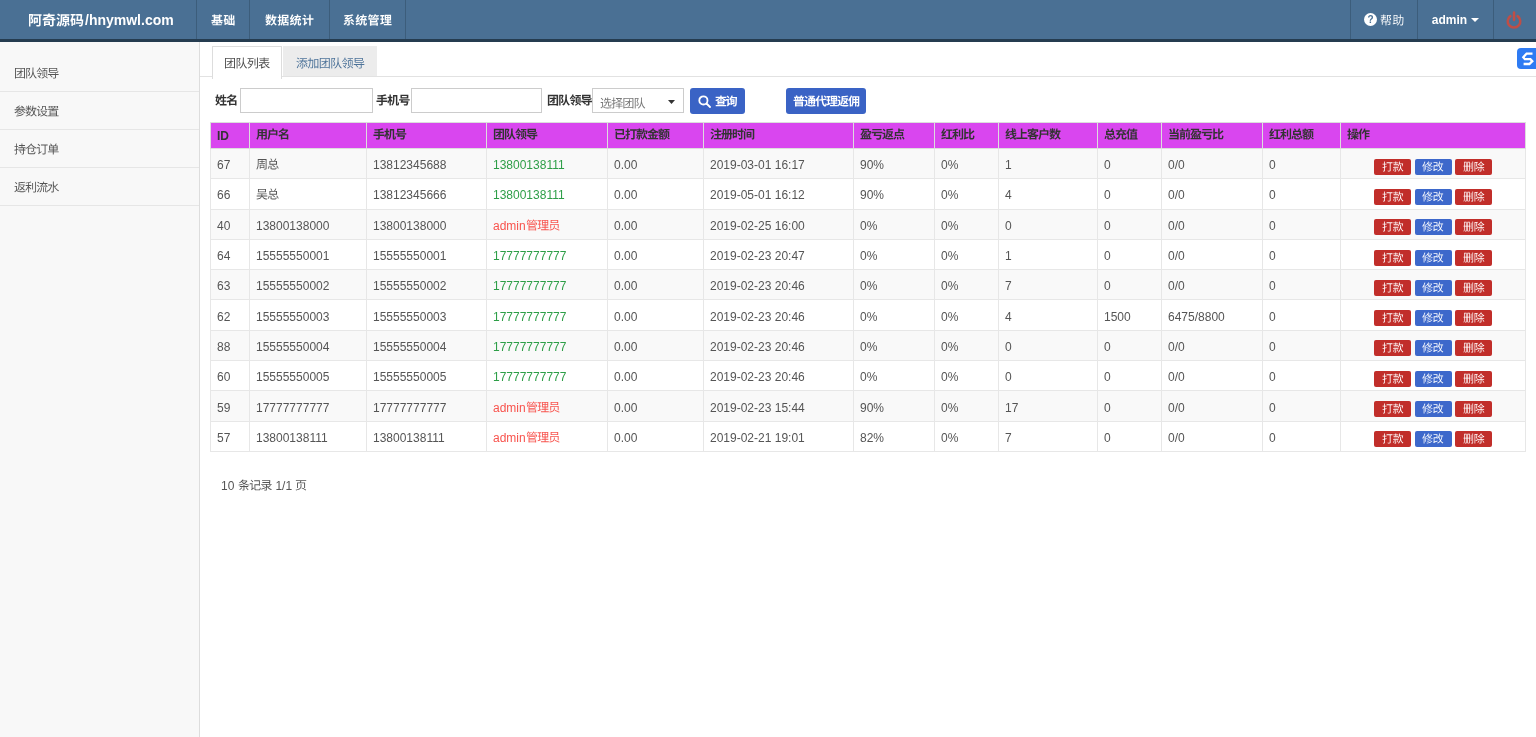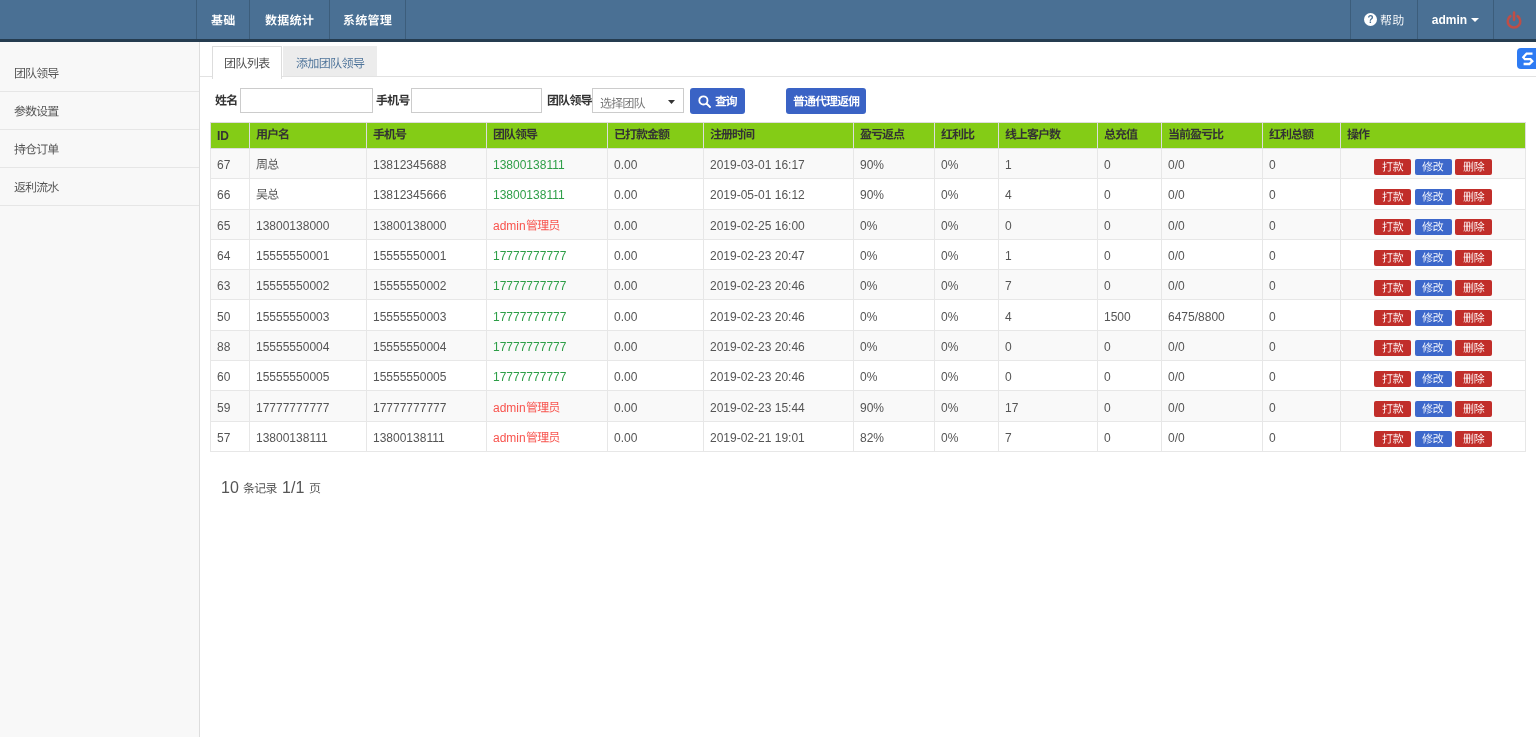--- a/index.html
+++ b/index.html
@@ -11,21 +11,21 @@
 #sidebar{position:absolute;left:0;top:42px;width:199px;height:695px;background:#f8f8f8;border-right:1px solid #ddd}
 .sitem{height:37px;border-bottom:1px solid #e6e6e6;display:flex;align-items:center;padding-left:14px}
 #content{position:absolute;left:200px;top:42px;width:1336px;height:695px}
 #tabline{position:absolute;left:0;top:34px;width:1336px;height:1px;background:#e2e2e2}
 .tab-a{position:absolute;left:12px;top:4px;width:68px;height:32px;background:#fff;border:1px solid #ddd;border-bottom:none;z-index:2;display:flex;align-items:center;justify-content:center}
 .tab-b{position:absolute;left:83px;top:4px;width:94px;height:26px;padding-top:4px;background:#ececec;display:flex;align-items:center;justify-content:center}
 .inp{position:absolute;height:23px;border:1px solid #ccc;background:#fff}
 .lbl{position:absolute;top:52px;height:12px;line-height:12px}
 .btn-blue{position:absolute;top:46px;height:26px;background:#3a63c5;border-radius:3px;display:flex;align-items:center;justify-content:center}
 #tbl{position:absolute;left:10px;top:80px;border-collapse:collapse;table-layout:fixed;width:1315px}
-#tbl th{background:#84cc16;border:1px solid #ddd;text-align:left;padding:0 0 0 6px;height:25px;font-size:12px;color:#333}
+#tbl th{background:#d946ef;border:1px solid #ddd;text-align:left;padding:0 0 0 6px;height:25px;font-size:12px;color:#333}
 #tbl td{border:1px solid #e7e7e7;border-top:none;text-align:left;padding:3px 0 0 6px;height:26.3px;font-size:12px;color:#555}
 #tbl tr.s td{background:#f9f9f9}
 .ab{display:inline-block;width:37px;height:16px;border-radius:2px;text-align:center;line-height:16px;vertical-align:middle;position:relative;top:3px}
 .ab svg{vertical-align:-1px}
 .red{background:#c12e2a}
 .blu{background:#3d68cb}
 #corner{position:absolute;right:-4px;top:48px;width:23px;height:21px;background:#2e7bf3;border-radius:4px}
 </style></head><body>
 <svg width="0" height="0" style="position:absolute">
     <defs>
@@ -121,20 +121,29 @@
       <path id="b49" d="M68 103V198H40V131H8V103ZM11 35 32 17Q39 22 48 30Q56 37 64 44Q72 51 77 57L55 78Q51 72 43 64Q36 57 27 49Q19 41 11 35ZM109 55 128 39Q139 43 153 48Q166 54 178 59Q190 65 199 70L178 88Q171 83 159 77Q147 71 134 66Q121 60 109 55ZM90 70H217V92H118V200H90ZM203 70H232V174Q232 183 230 188Q228 193 222 196Q216 199 208 200Q199 201 188 201Q187 195 185 189Q183 182 180 177Q186 177 192 177Q198 177 200 177Q202 177 203 176Q203 175 203 174ZM92 16H212V38H92ZM106 106H213V126H106ZM106 141H213V162H106ZM147 81H174V199H147ZM201 16H208L214 14L231 28Q218 41 201 53Q183 66 166 74Q164 70 159 65Q154 60 151 57Q161 53 170 46Q180 40 188 33Q196 26 201 21ZM56 186Q62 186 67 191Q73 195 83 201Q95 208 112 210Q128 212 149 212Q159 212 171 211Q184 211 197 210Q210 209 222 208Q234 207 244 206Q242 210 240 215Q239 220 237 226Q236 231 236 235Q228 235 218 236Q207 236 195 236Q182 237 170 237Q158 237 148 237Q124 237 108 235Q92 232 79 225Q71 220 65 216Q59 211 55 211Q51 211 46 215Q41 220 35 227Q30 234 24 241L6 216Q19 203 32 195Q46 186 56 186Z"></path>
       <path id="b50" d="M58 80H191V108H58ZM29 134H221V161H29ZM16 210H234V237H16ZM108 93H141V222H108ZM45 169 69 159Q74 165 79 173Q83 180 87 187Q91 195 93 201L67 212Q65 206 62 199Q58 191 54 183Q49 175 45 169ZM178 159 206 170Q199 181 192 193Q184 204 178 212L155 203Q159 197 164 189Q168 182 171 174Q175 166 178 159ZM136 21Q145 30 157 39Q170 48 184 56Q199 64 215 70Q231 77 246 81Q243 84 239 89Q235 94 231 99Q228 103 225 107Q210 102 194 94Q178 86 163 77Q148 67 135 56Q122 45 111 33ZM122 5 150 17Q136 39 116 57Q97 74 74 87Q51 100 25 109Q22 102 17 94Q11 87 5 81Q29 74 51 63Q73 53 91 38Q110 23 122 5Z"></path>
       <path id="b51" d="M18 68H49V242H18ZM21 24 45 9Q51 15 57 21Q63 28 68 35Q73 41 76 47L51 63Q48 58 43 51Q39 44 33 37Q27 30 21 24ZM85 20H220V48H85ZM203 20H235V210Q235 221 232 226Q230 232 224 236Q218 239 209 240Q200 241 188 241Q187 235 184 227Q182 219 179 214Q185 214 191 214Q197 214 199 214Q202 214 203 213Q203 212 203 210ZM101 150V174H149V150ZM101 102V126H149V102ZM74 78H177V198H74Z"></path>
       <path id="b52" d="M21 17H88V44H49V242H21ZM82 17H87L92 16L113 29Q108 45 101 62Q94 79 88 93Q102 108 105 121Q109 134 109 145Q109 157 106 166Q103 174 97 179Q90 183 81 185Q73 186 63 185Q62 179 60 171Q59 163 55 157Q59 158 62 158Q65 158 68 158Q72 158 76 156Q78 154 80 150Q81 147 81 141Q81 132 76 121Q72 109 59 96Q62 88 65 79Q69 69 72 59Q75 50 77 41Q80 32 82 26ZM150 9H181Q181 35 180 62Q179 89 175 115Q172 140 164 164Q156 187 142 207Q128 227 106 242Q102 236 96 230Q89 224 83 219Q104 206 117 188Q129 170 136 149Q143 128 146 105Q149 82 149 58Q150 33 150 9ZM179 79Q180 87 182 100Q183 113 187 129Q191 144 199 161Q206 178 217 193Q229 208 246 220Q239 224 233 231Q227 237 224 243Q206 230 194 212Q182 195 174 176Q166 157 162 139Q157 121 155 106Q153 91 152 82Z"></path>
       <path id="b53" d="M97 23H243V51H97ZM196 37H225V210Q225 222 221 229Q218 235 209 238Q201 241 187 242Q174 242 154 242Q153 236 150 229Q148 221 145 215Q154 216 163 216Q172 216 179 216Q186 216 189 216Q193 216 194 214Q196 213 196 209ZM117 80H177V175H117V150H151V105H117ZM103 80H129V191H103ZM18 18H75V45H44V243H18ZM69 18H73L78 17L97 28Q92 44 87 62Q81 79 75 94Q87 109 90 122Q94 135 94 146Q94 158 91 167Q89 175 82 179Q79 182 76 183Q72 184 68 185Q65 185 61 185Q56 186 52 186Q52 180 50 173Q48 165 45 160Q49 160 51 160Q54 160 56 160Q60 160 63 158Q65 156 66 152Q67 148 67 143Q67 134 64 122Q61 110 50 97Q53 89 55 79Q58 69 61 59Q63 50 65 41Q67 33 69 27Z"></path>
       <path id="b54" d="M125 20H240V46H125ZM171 38 197 44Q193 54 189 64Q185 74 181 81L158 75Q162 67 165 57Q169 46 171 38ZM130 67H234V184H207V89H157V185H130ZM170 98H194Q194 124 193 145Q192 166 188 182Q185 197 177 209Q170 221 158 230Q145 238 126 244Q125 239 120 233Q116 227 112 223Q129 218 140 211Q150 205 157 195Q163 185 166 172Q168 158 169 140Q170 122 170 98ZM179 200 197 184Q205 190 213 198Q222 205 230 212Q238 219 243 225L223 243Q219 237 211 230Q204 222 195 214Q187 207 179 200ZM64 7 90 15Q79 42 62 67Q46 92 25 110Q23 107 19 103Q16 100 12 96Q8 92 5 90Q18 80 29 66Q40 52 49 37Q58 22 64 7ZM26 185 46 170Q55 178 65 187Q75 197 84 206Q93 216 98 223L77 241Q72 233 63 223Q55 213 45 203Q35 193 26 185ZM26 118H101V144H26ZM49 86 67 74Q74 81 82 89Q89 97 94 102L75 116Q70 110 63 101Q55 93 49 86ZM92 118H96L100 116L119 128Q114 142 106 157Q98 172 89 186Q80 200 73 211Q69 208 63 203Q56 199 52 197Q57 190 62 181Q68 172 74 162Q79 152 84 142Q89 132 92 124ZM60 43 77 25Q86 33 96 43Q106 53 115 63Q124 73 129 80L111 101Q106 93 97 83Q89 73 79 62Q69 51 60 43Z"></path>
       <path id="b55" d="M129 22H241V48H129ZM173 38 198 44Q194 54 190 64Q186 74 183 81L160 75Q162 70 165 63Q167 57 169 50Q172 43 173 38ZM131 69H234V186H208V92H156V187H131ZM170 101H195Q195 131 193 154Q191 177 184 194Q177 211 163 223Q150 236 126 244Q124 239 120 232Q115 226 111 222Q132 216 144 206Q156 196 161 182Q166 167 168 147Q170 128 170 101ZM185 205 201 186Q208 191 216 198Q225 204 233 210Q241 216 246 221L229 242Q225 237 217 230Q210 224 201 217Q193 210 185 205ZM11 32H125V76H98V56H36V76H11ZM29 163H114V240H87V186H55V240H29ZM37 211H97V234H37ZM48 60 75 65Q66 81 53 96Q40 110 21 123Q20 120 17 116Q14 112 10 109Q7 105 5 103Q20 94 31 82Q42 71 48 60ZM58 76H99V98H47ZM95 76H101L106 75L123 86Q113 107 96 123Q80 140 60 152Q39 164 17 171Q17 167 15 162Q13 156 11 151Q9 146 7 143Q26 138 44 129Q62 120 75 108Q89 95 95 80ZM48 14 76 8Q80 16 84 25Q89 34 91 40L61 47Q59 41 56 31Q52 22 48 14ZM33 121 52 104Q61 108 72 113Q83 118 94 124Q104 129 114 134Q124 139 131 144L110 164Q104 160 94 154Q85 149 74 143Q64 137 53 132Q42 126 33 121Z"></path>
     </defs>
   </svg>
 <div id="hdr">
+    <div class="abs" style="left:28px;top:0;height:39px;display:flex;align-items:center;font-weight:bold;font-size:14px;color:#fff">
+      <svg class="k" viewBox="0 0 1000 250" style="width:56px;height:14px;" fill="#fff">
+        <use href="#b53"></use>
+        <use href="#b14" x="250"></use>
+        <use href="#b34" x="500"></use>
+        <use href="#b39" x="750"></use>
+      </svg>
+      <span style="margin-left:1px">/hnymwl.com</span>
+    </div>
     <div class="vsep" style="left:196px"></div>
     <div class="vsep" style="left:249px"></div>
     <div class="vsep" style="left:329px"></div>
     <div class="vsep" style="left:405px"></div>
     <div class="vsep" style="left:1350px"></div>
     <div class="vsep" style="left:1417px"></div>
     <div class="vsep" style="left:1493px"></div>
     <div class="hitem" style="left:197px;width:52px">
       <svg class="k" viewBox="0 0 506 250" style="width:24.3px;height:12px;" fill="#fff">
         <use href="#b13"></use>
@@ -418,21 +427,21 @@
                 <use href="#r23" x="243"></use>
               </svg></span> <span class="ab blu"><svg class="k" viewBox="0 0 493 250" style="width:21.7px;height:11px;" fill="#fff">
                 <use href="#r1"></use>
                 <use href="#r20" x="243"></use>
               </svg></span> <span class="ab red"><svg class="k" viewBox="0 0 493 250" style="width:21.7px;height:11px;" fill="#fff">
                 <use href="#r3"></use>
                 <use href="#r37" x="243"></use>
               </svg></span></td>
         </tr>
         <tr class="s">
-          <td>65</td>
+          <td>40</td>
           <td>13800138000</td>
           <td>13800138000</td>
           <td style="color:#f8534d">admin<svg class="k" viewBox="0 0 717 250" style="width:34.4px;height:12px;vertical-align:-1.44px;" fill="#f8534d">
               <use href="#r28"></use>
               <use href="#r27" x="233"></use>
               <use href="#r10" x="467"></use>
             </svg></td>
           <td>0.00</td>
           <td>2019-02-25 16:00</td>
           <td>0%</td>
@@ -494,21 +503,21 @@
                 <use href="#r23" x="243"></use>
               </svg></span> <span class="ab blu"><svg class="k" viewBox="0 0 493 250" style="width:21.7px;height:11px;" fill="#fff">
                 <use href="#r1"></use>
                 <use href="#r20" x="243"></use>
               </svg></span> <span class="ab red"><svg class="k" viewBox="0 0 493 250" style="width:21.7px;height:11px;" fill="#fff">
                 <use href="#r3"></use>
                 <use href="#r37" x="243"></use>
               </svg></span></td>
         </tr>
         <tr>
-          <td>50</td>
+          <td>62</td>
           <td>15555550003</td>
           <td>15555550003</td>
           <td style="color:#2d9e47">17777777777</td>
           <td>0.00</td>
           <td>2019-02-23 20:46</td>
           <td>0%</td>
           <td>0%</td>
           <td>4</td>
           <td>1500</td>
           <td>6475/8800</td>
@@ -623,21 +632,21 @@
               </svg></span> <span class="ab blu"><svg class="k" viewBox="0 0 493 250" style="width:21.7px;height:11px;" fill="#fff">
                 <use href="#r1"></use>
                 <use href="#r20" x="243"></use>
               </svg></span> <span class="ab red"><svg class="k" viewBox="0 0 493 250" style="width:21.7px;height:11px;" fill="#fff">
                 <use href="#r3"></use>
                 <use href="#r37" x="243"></use>
               </svg></span></td>
         </tr>
       </tbody>
     </table>
-    <div class="abs" style="left:21px;top:437px;font-size:16px;color:#555">10 <svg class="k" viewBox="0 0 717 250" style="width:34.4px;height:12px;vertical-align:-1.44px;" fill="#555">
+    <div class="abs" style="left:21px;top:437px;font-size:12px;color:#555">10 <svg class="k" viewBox="0 0 717 250" style="width:34.4px;height:12px;vertical-align:-1.44px;" fill="#555">
         <use href="#r22"></use>
         <use href="#r32" x="233"></use>
         <use href="#r15" x="467"></use>
       </svg> 1/1 <svg class="k" viewBox="0 0 250 250" style="width:12px;height:12px;vertical-align:-1.44px;" fill="#555">
         <use href="#r38"></use>
       </svg></div>
   </div>
 <div id="corner"><svg width="23" height="21" viewBox="0 0 23 21">
       <path d="M15.5 5.6 H9.6 L6.3 9.3 L7.9 11.2 H13.4 L15.3 13.2 L12.4 16 H6.6" stroke="#fff" stroke-width="2.3" fill="none" stroke-linejoin="miter"></path>
     </svg></div>

